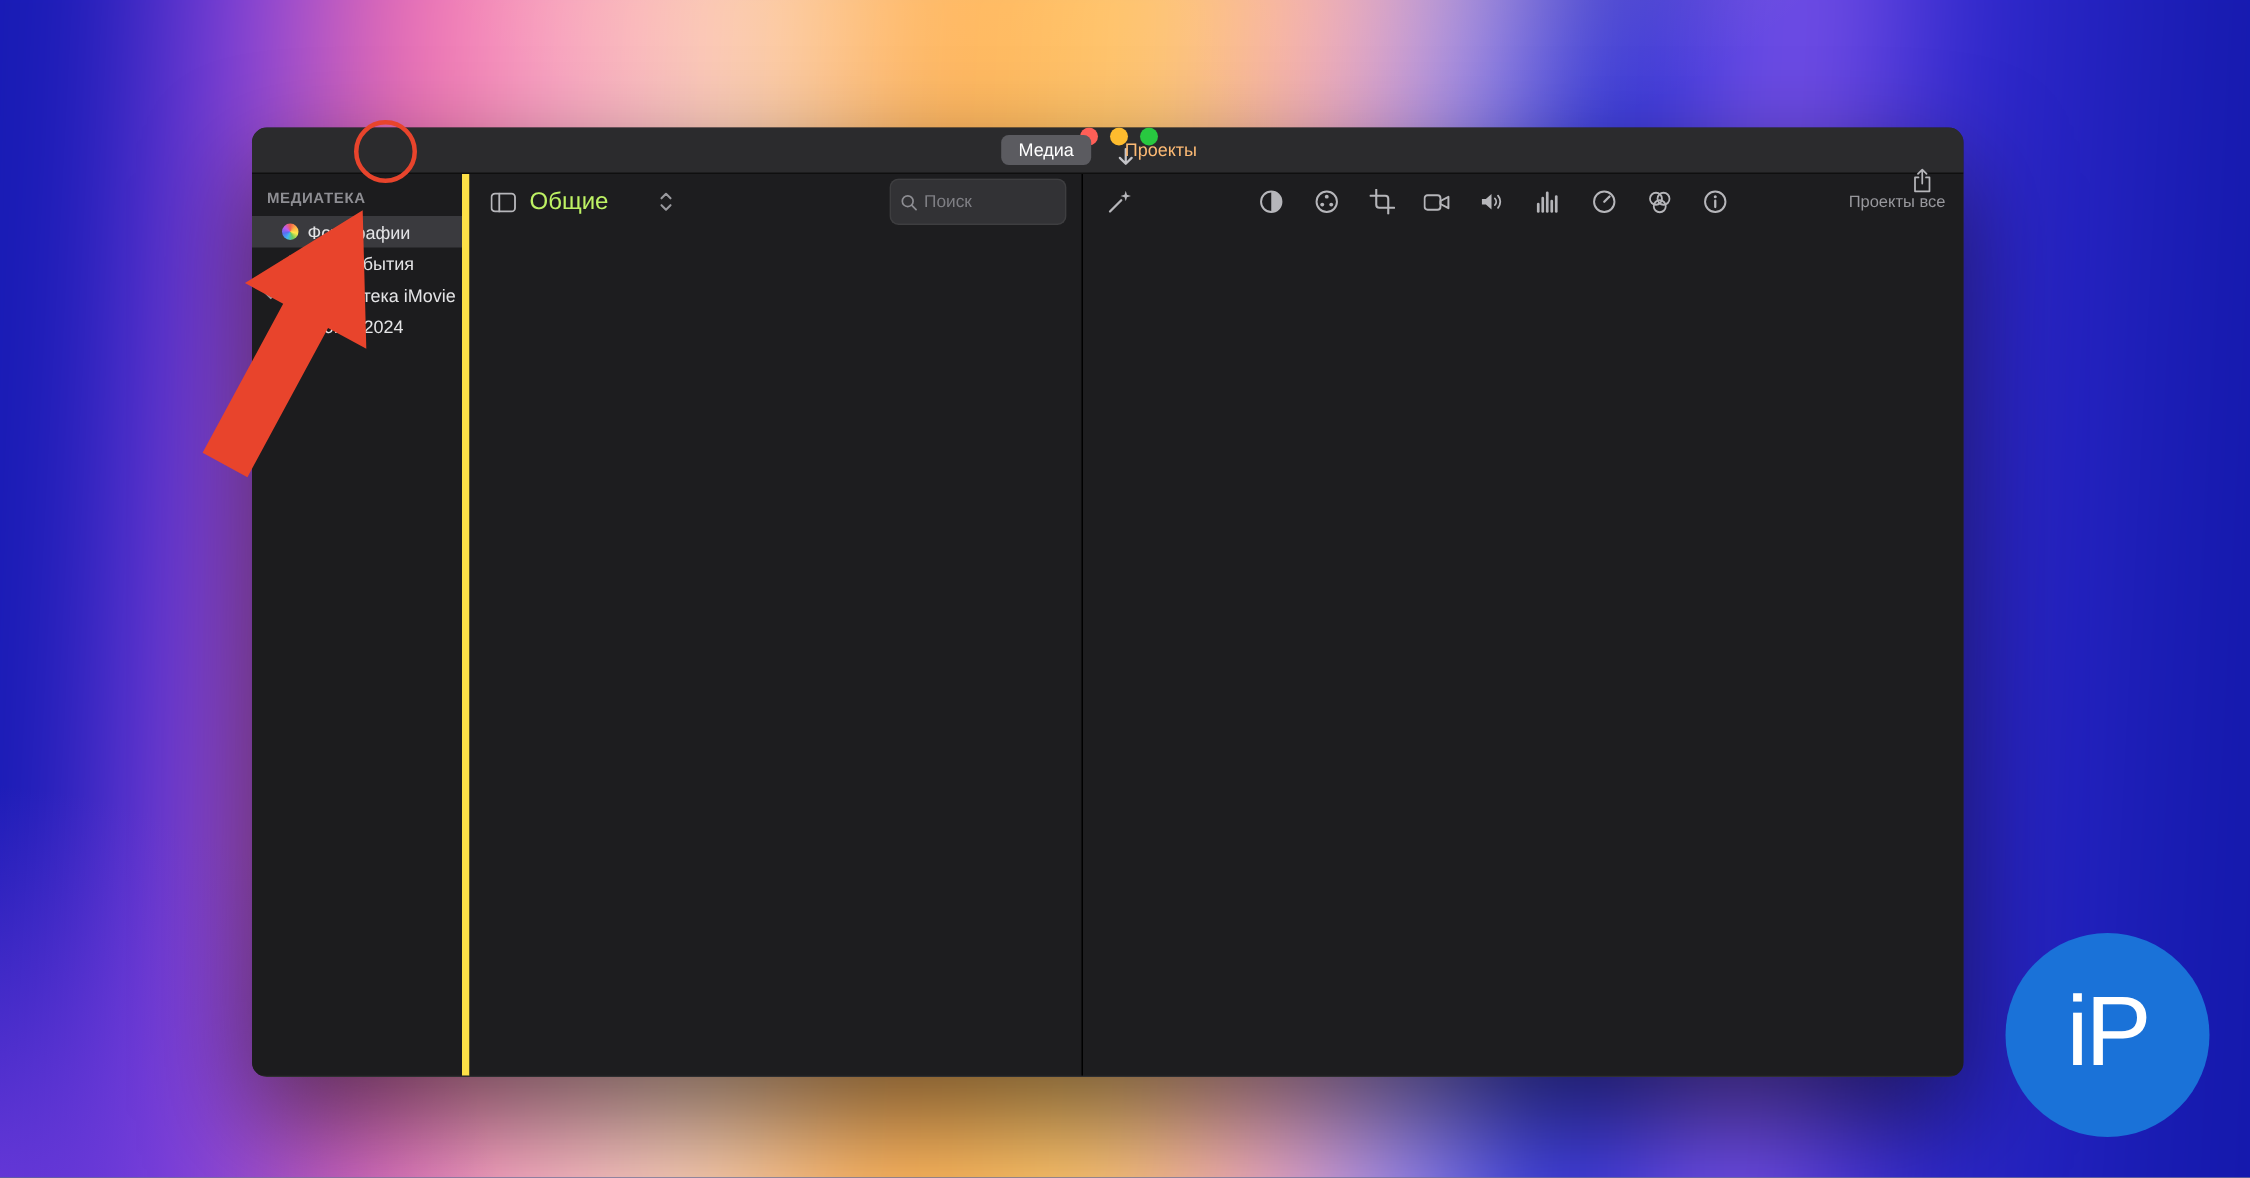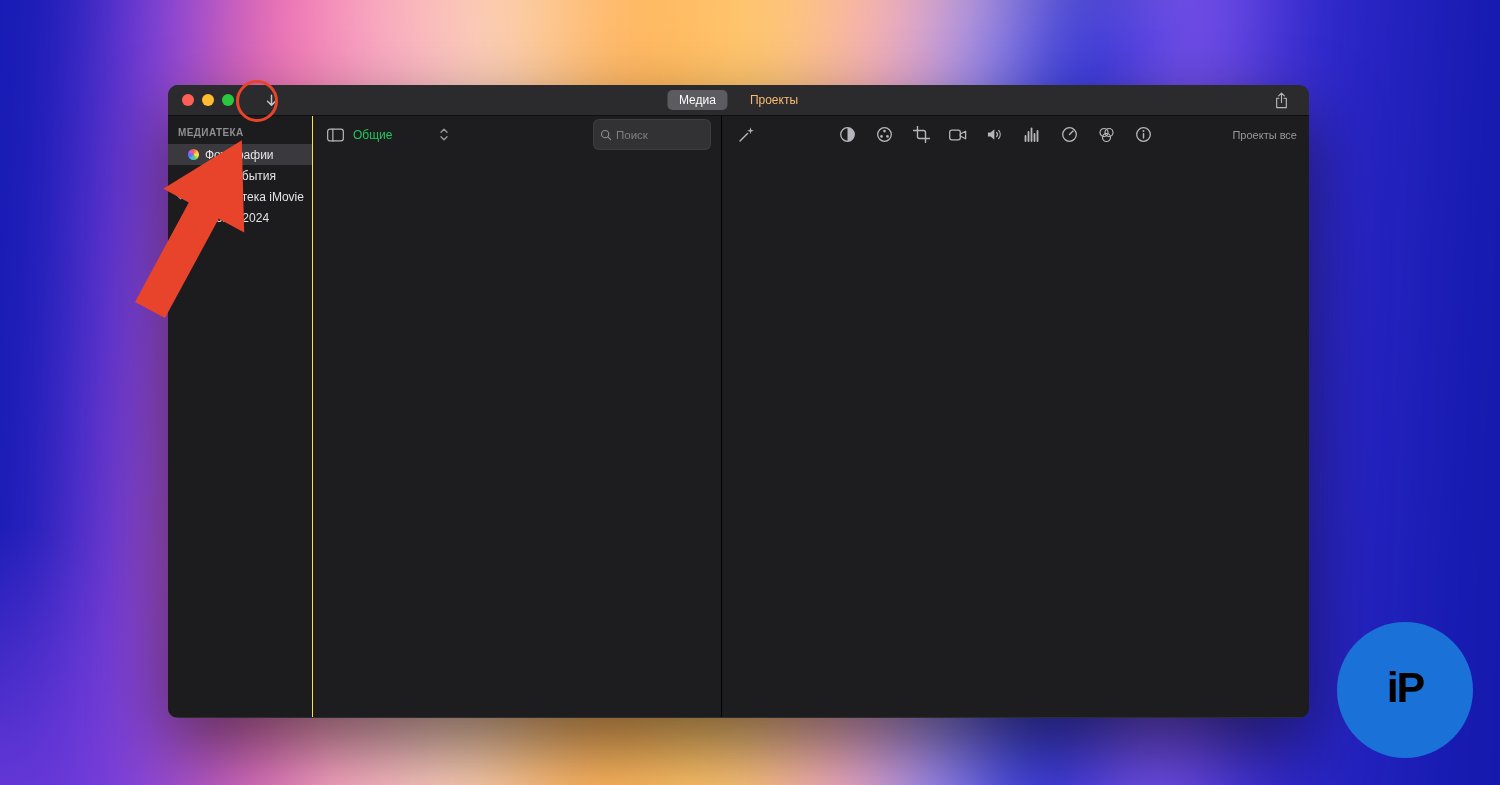--- a/index.html
+++ b/index.html
@@ -36,55 +36,55 @@
   
   .window {
     position:absolute; left:168px; top:85px; width:1141px; height:633px;
     border-radius:10px; overflow:hidden;
     background:#1d1d1f;
     box-shadow: 0 30px 70px rgba(0,0,0,0.55), 0 0 0 1px rgba(255,255,255,0.08) inset;
   }
   .titlebar {
     position:relative; height:31px; background:#2b2b2d;
     border-bottom:1px solid rgba(0,0,0,0.65);
-    display:flex; align-items:center;
+    display:flex; align-items:center;flex-direction:column;
   }
   .traffic { display:flex; gap:8px; margin-left:14px; }
   .light { width:12px; height:12px; border-radius:50%; }
   .light.red { background:#ff5f57; }
   .light.yellow { background:#febc2e; }
   .light.green { background:#28c840; }
   .dl-btn { margin-left:24px; width:26px; height:22px; display:flex; align-items:center; justify-content:center; }
   .tabs { position:absolute; left:50%; top:0; height:100%; transform:translateX(-50%); display:flex; align-items:center; gap:10px; }
   .tab { font-size:12px; color:#fdba74; padding:3px 12px; border-radius:5px; white-space:nowrap; }
   .tab.active { background:#5b5b60; color:#ffffff; }
   .share-btn { margin-left:auto; margin-right:16px; width:24px; height:24px; display:flex; align-items:center; justify-content:center; }
 
   .content { display:flex; height:calc(100% - 32px); }
 
   
-  .sidebar { width:145px; background:#1c1c1e; border-right:1px solid #fde047; flex-shrink:0; padding-top:7px; }
+  .sidebar { width:145px; background:#1c1c1e; border-right:5px solid #fde047; flex-shrink:0; padding-top:7px; }
   .lib-title { font-size:10px; font-weight:bold; letter-spacing:0.4px; color:#8e8e93; padding:4px 0 6px 10px; }
   .side-item { display:flex; align-items:center; height:21px; font-size:12px; color:#e4e4e6; padding-left:6px; cursor:default; }
   .side-item.selected { background:#3a3a3e; }
   .side-item .chev-slot { width:12px; display:flex; justify-content:center; flex-shrink:0; }
   .side-item .icn { width:14px; display:flex; justify-content:center; margin-right:5px; flex-shrink:0; }
   .side-item.indent { padding-left:22px; }
   .pinwheel { width:11px; height:11px; border-radius:50%;
     background: conic-gradient(#f25f4c, #ffb347, #ffe74c, #6ecb5a, #3fb6f2, #5a6cf2, #c05af2, #f25f4c); }
   .star { font-size:11px; line-height:1; }
   .star.gray { color:#98989d; }
   .star.purple { color:#b16ee8; }
 
   
   .browser { width:409px; background:#1d1d1f; border-right:1px solid #000; flex-shrink:0; display:flex; flex-direction:column; }
   .browser-toolbar { height:37px; display:flex; align-items:center; padding:0 10px; }
   .tb-btn { display:flex; align-items:center; justify-content:center; width:24px; height:24px; border-radius:4px; }
   .group-dd { display:flex; align-items:center; margin-left:6px; width:96px; }
-  .group-label { font-size:12px; color:#22c55e; flex:1; }
+  .group-label { font-size:16px; color:#bef264; flex:1; }
   .search-field { margin-left:auto; display:flex; align-items:center; gap:4px;
     width:118px; height:31px; background:#323235; border-radius:6px; padding:0 6px;
     border:1px solid rgba(255,255,255,0.06); }
   .search-field input { flex:1; min-width:0; background:transparent; border:none; outline:none;
     color:#d8d8da; font-size:11.5px; font-family:"Liberation Sans", sans-serif; }
   .search-field input::placeholder { color:#7f7f84; }
 
   
   .viewer { flex:1; background:#1d1d1f; display:flex; flex-direction:column; }
   .adjust-toolbar { height:37px; display:flex; align-items:center; padding:0 12px; }
@@ -97,21 +97,21 @@
 
   
   .ann-circle { position:absolute; left:236px; top:80px; width:42px; height:42px;
     border:3.5px solid #e8442c; border-radius:50%; z-index:30; }
   .ann-arrow { position:absolute; left:100px; top:95px; z-index:31; }
 
   
   .ip-logo { position:absolute; left:1337px; top:622px; width:136px; height:136px;
     border-radius:50%; background:#1a72d8; display:flex; align-items:center; justify-content:center;
     z-index:20; }
-  .ip-logo span { color:#000000; font-size:43px; font-weight:bold; letter-spacing:-2px; margin-top:-6px; }
+  .ip-logo span { color:#ffffff; font-size:66px; font-weight:normal; letter-spacing:-2px; margin-top:-6px; }
 </style>
 </head>
 <body>
 
 <div class="desktop">
 
   <div class="wallpaper">
     <div class="bands"></div>
     <div class="corner-glow"></div>
   </div>

